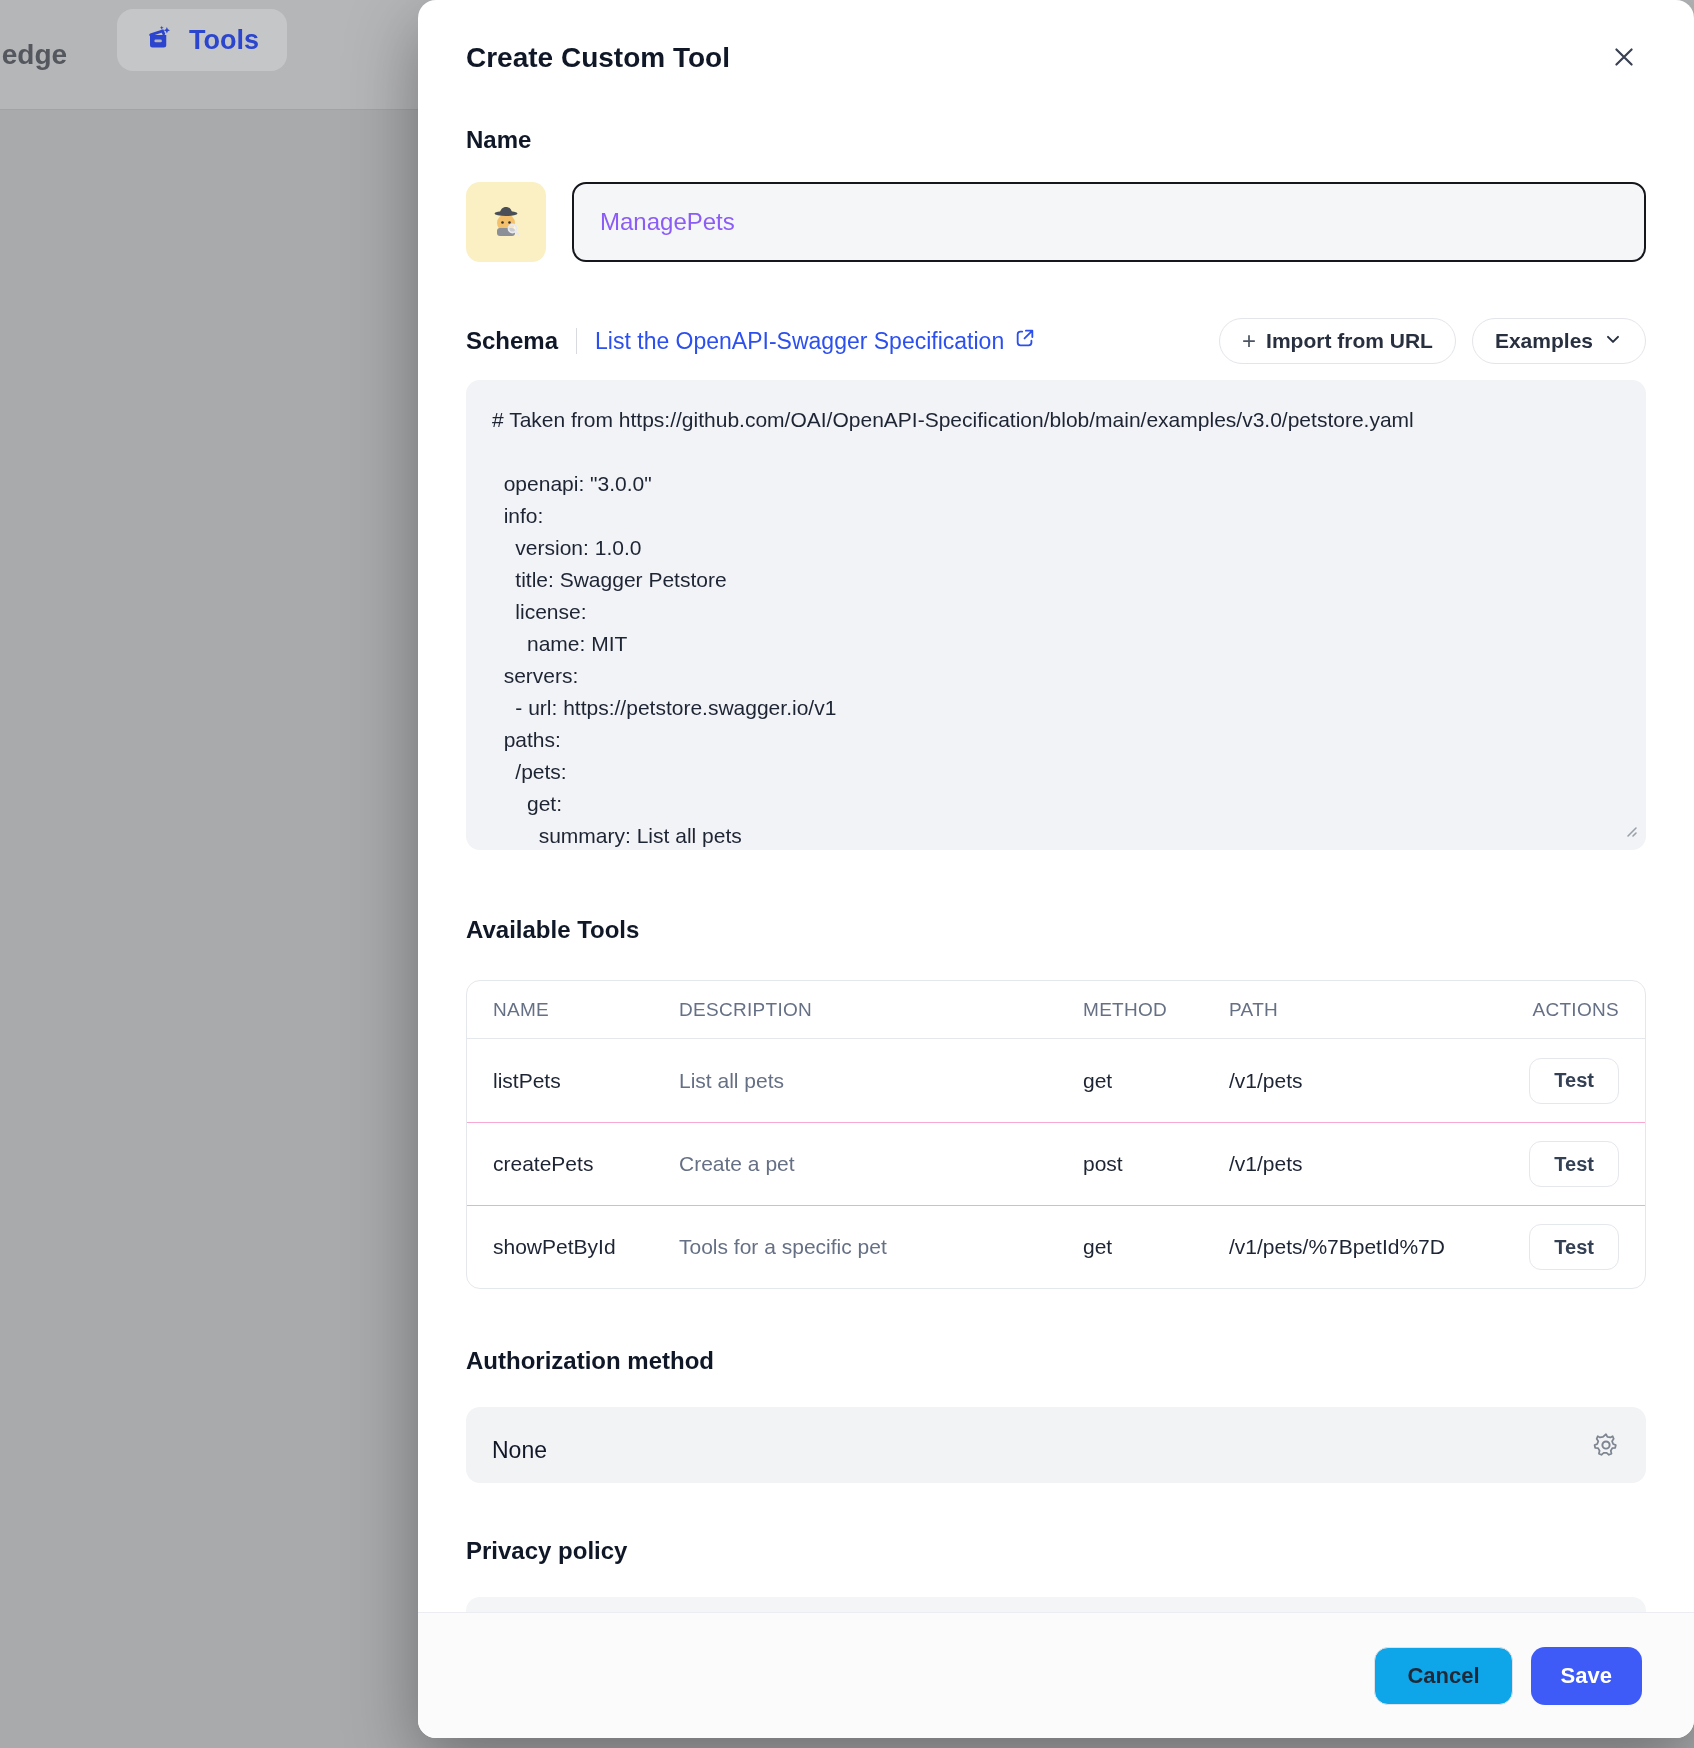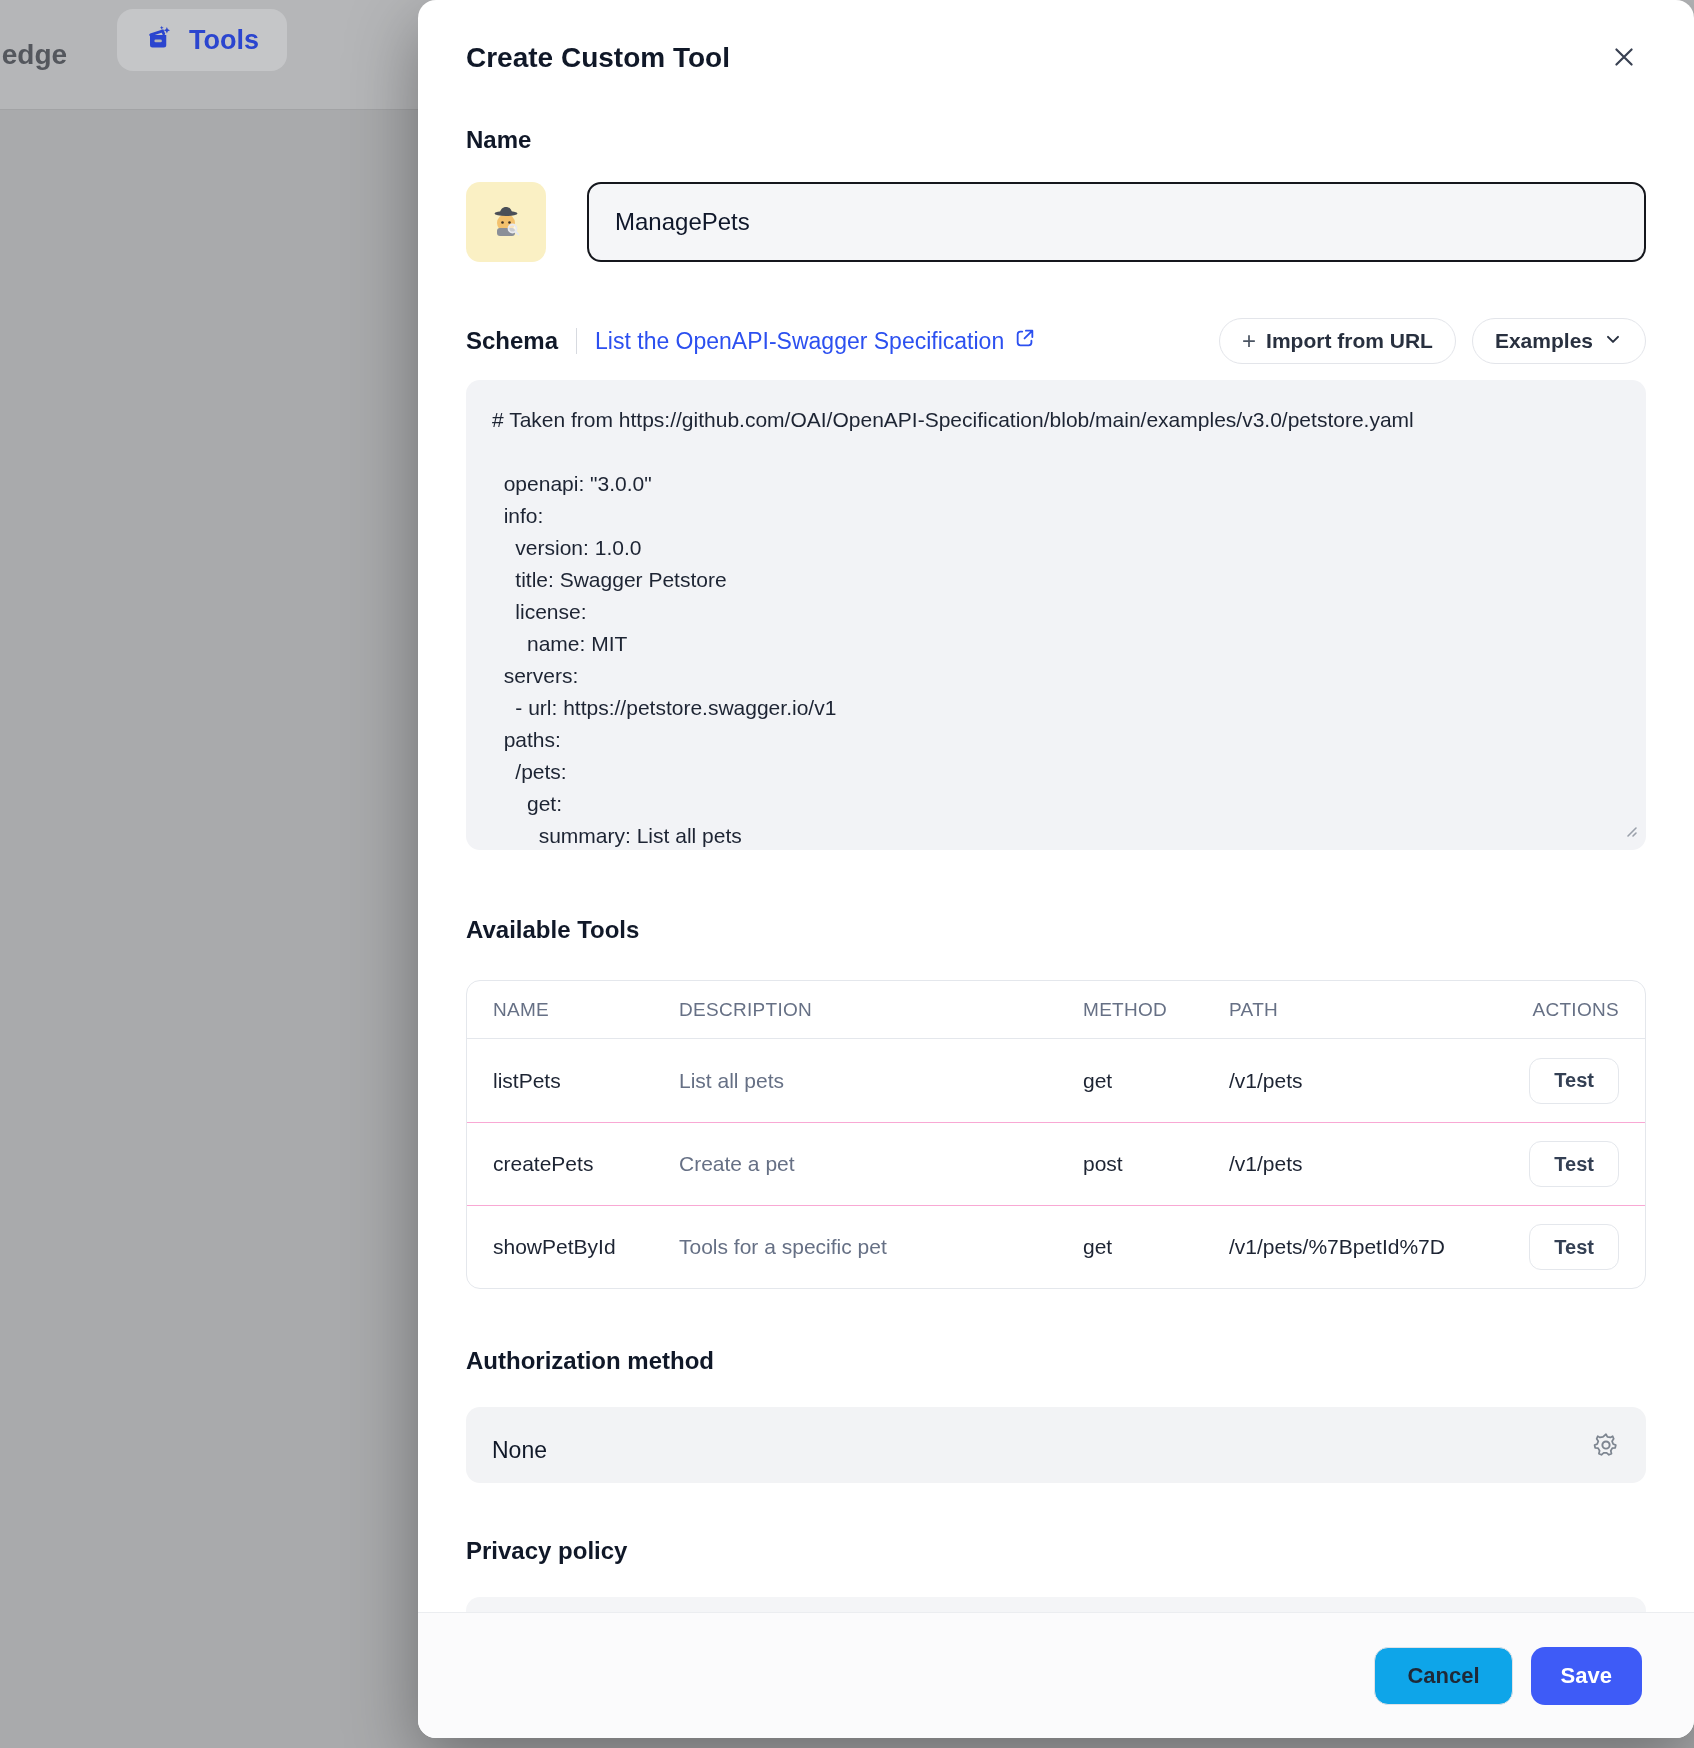--- a/index.html
+++ b/index.html
@@ -47,21 +47,21 @@
   
   .name-label { margin-top:46px; }
   .name-row { margin-top:26px; display:flex; gap:26px; align-items:stretch; }
   .emoji-tile {
     width:80px; height:80px; border-radius:14px; background:#faf0c4;
     display:flex; align-items:center; justify-content:center; cursor:pointer; flex:0 0 auto;
   }
   .name-input {
     flex:1; height:80px; border:2px solid #15171d; border-radius:14px;
     background:#f5f6f8; font-family:"Liberation Sans",sans-serif;
-    font-size:24px; color:#0f172a; padding:0 26px; outline:none;margin-left:15px;
+    font-size:24px; color:#8b5cf6; padding:0 26px; outline:none;
   }
 
   
   .schema-row { margin-top:56px; height:46px; display:flex; align-items:center; gap:18px; }
   .schema-divider { width:1px; height:26px; background:#d7dae0; }
   .schema-link {
     display:flex; align-items:center; gap:10px; text-decoration:none;
     font-size:23px; font-weight:500; color:#2c50f0; cursor:pointer;
   }
   .schema-actions { margin-left:auto; display:flex; gap:16px; }

